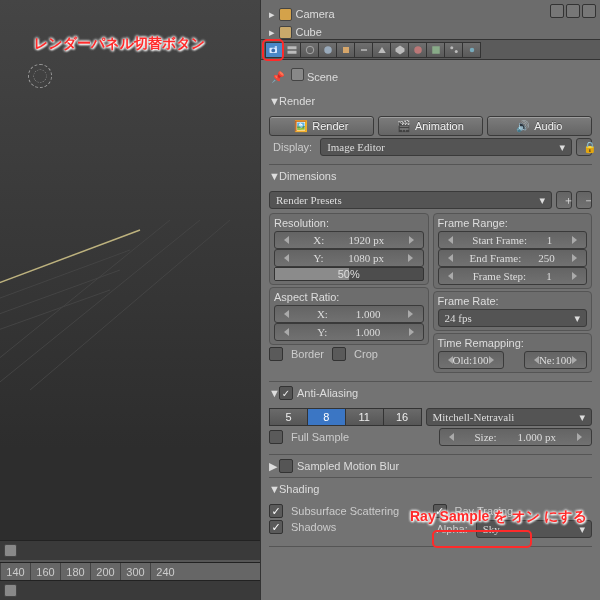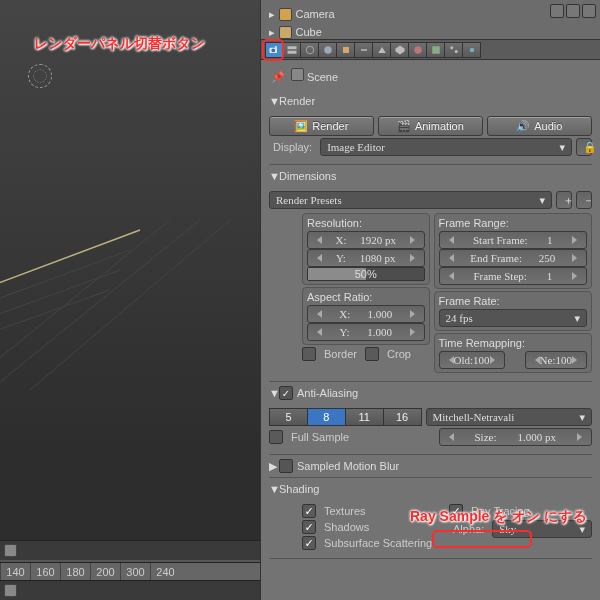--- a/index.html
+++ b/index.html
@@ -96,21 +96,21 @@
   .aa-grp{display:flex;flex:1;}
   .aa-btn{flex:1;height:18px;background:linear-gradient(#6a6a6a,#565656);border:1px solid #333;color:#eee;display:flex;align-items:center;justify-content:center;}
   .aa-btn+.aa-btn{border-left:none;}
   .aa-btn.active{background:#3b76c4;color:#fff;}
 
   
   .callout{position:absolute;color:#ff2a2a;font-weight:700;font-size:14px;
     text-shadow:0 0 3px #fff, 0 0 3px #fff, 0 0 3px #fff, 1px 1px 2px #fff;pointer-events:none;padding-left:20px;}
   .ring{position:absolute;border:2px solid #ff2a2a;border-radius:5px;pointer-events:none;}
   .mini{width:16px;height:18px;flex:none;}
-  .split{display:flex;gap:4px;margin-left:33px;}
+  .split{display:flex;gap:4px;}
   .split>*{flex:1;}
 
   .slider{height:14px;background:#4d4d4d;border:1px solid #333;border-radius:2px;position:relative;}
   .slider:before{content:"";position:absolute;left:0;top:0;height:100%;width:50%;background:#8b8b8b;}
   .slider span{position:absolute;left:50%;top:0;transform:translateX(-50%);color:#ddd;}
 
   .minitool{position:absolute;right:4px;top:4px;display:flex;gap:2px;}
   .minitool div{width:14px;height:14px;background:#777;border:1px solid #333;border-radius:2px;}
 </style>
 </head>
@@ -421,29 +421,25 @@
     <div class="sect">
       <div class="sect-hdr">
         <span class="tri">▼</span>
           <span class="sect-ttl">Shading</span>
         </div>
       <div class="sect-content">
         <div class="split">
           <div>
             <div class="row">
                 <span class="chkbox on"></span>
-                <span class="lbl">Textures</span>
+                <span class="lbl">Subsurface Scattering</span>
               </div>
             <div class="row">
                 <span class="chkbox on"></span>
                 <span class="lbl">Shadows</span>
-              </div>
-            <div class="row">
-                <span class="chkbox on"></span>
-                <span class="lbl">Subsurface Scattering</span>
               </div>
           </div>
           <div>
             <div class="row">
                 <span class="chkbox on"></span>
                 <span class="lbl">Ray Tracing</span>
               </div>
             <div class="row">
                 <span class="lbl">Alpha:</span>
               <div class="field dark">

